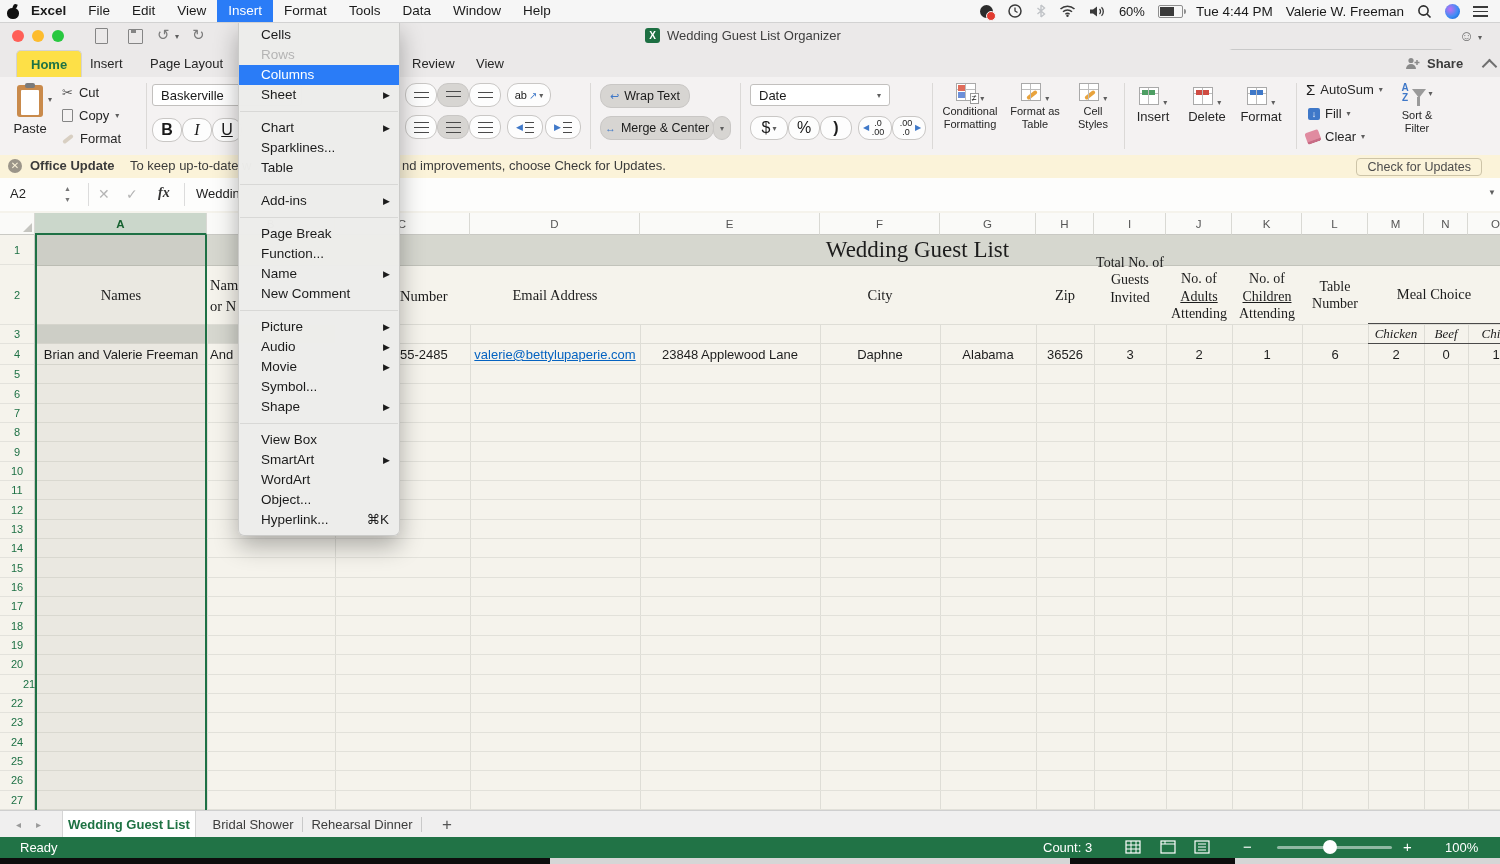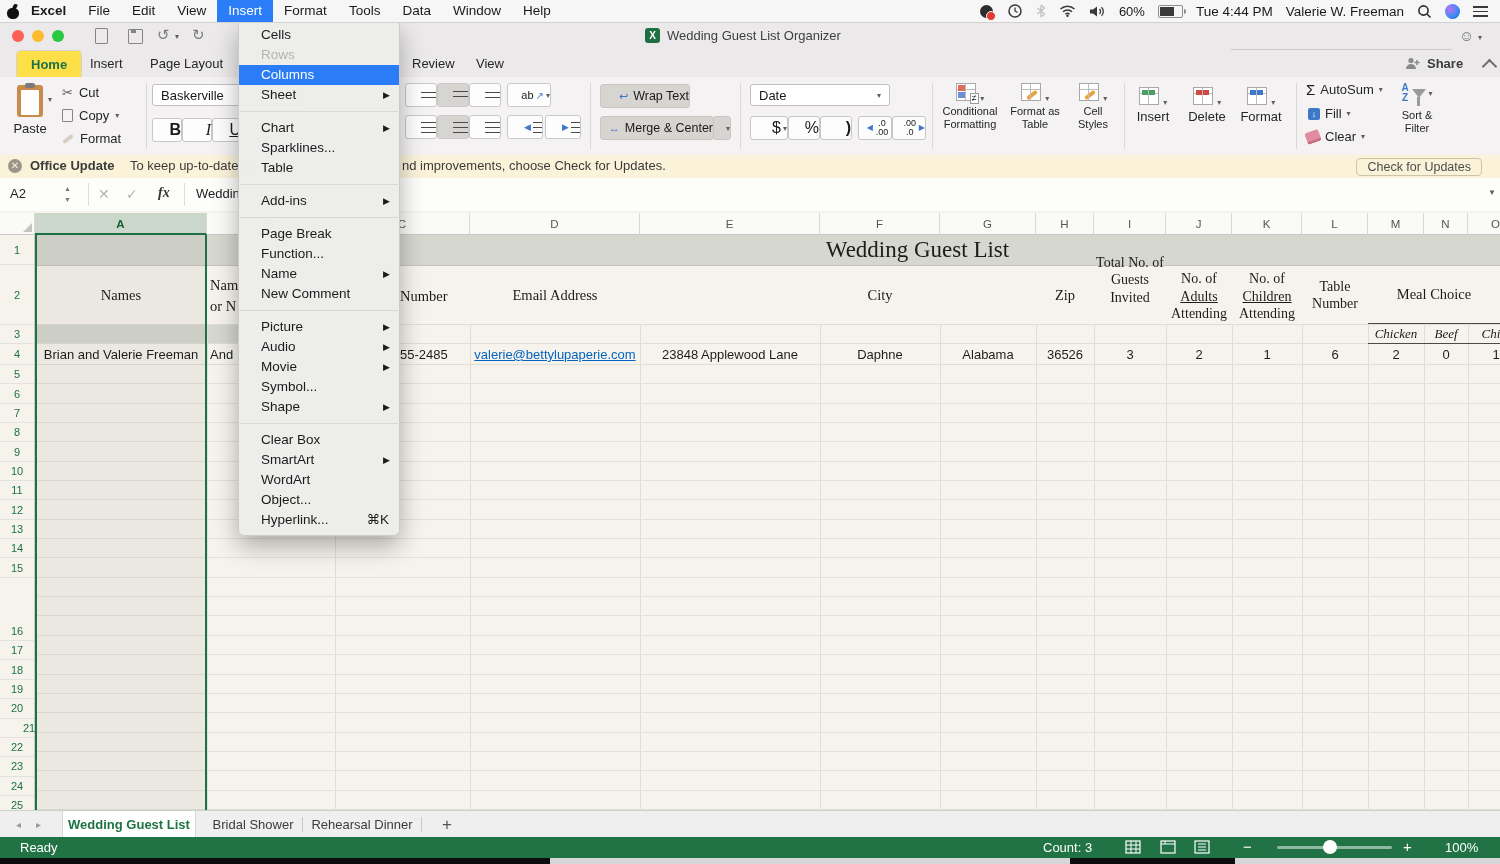--- a/index.html
+++ b/index.html
@@ -49,21 +49,21 @@
   #tabrow{left:0;top:50px;width:1500px;height:27px;background:#ebe9e9;}
   .rtab{position:absolute;top:0;height:27px;line-height:27px;font-size:13px;color:#262626;padding:0 14px;}
   .rtab.active{background:#fde047;border:1px solid #d5d3d2;border-bottom:none;border-radius:5px 5px 0 0;color:#1e7145;font-weight:bold;}
   .chevup{width:9px;height:9px;border-left:2px solid #6f6f6f;border-top:2px solid #6f6f6f;transform:rotate(45deg);}
 
   
   #ribbon{left:0;top:77px;width:1500px;height:78px;background:#f4f2f2;border-bottom:1px solid #c8c6c4;}
   .rdiv{position:absolute;top:6px;bottom:6px;width:1px;background:#dbd9d7;}
   .rlabel{font-size:13px;color:#262626;}
   .rlabel11{font-size:11px;color:#262626;line-height:1.15;text-align:center;}
-  .btn{position:absolute;border:1px solid #c9c7c5;background:#fdfdfd;border-radius:3px;display:flex;align-items:center;justify-content:flex-end;}
+  .btn{position:absolute;border:1px solid #c9c7c5;background:#fdfdfd;border-radius:11px;display:flex;align-items:center;justify-content:center;}
   .btn.pressed{background:#d7d5d2;}
   .combo{position:absolute;background:#fff;border:1px solid #c2c0be;border-radius:3px;display:flex;align-items:center;
          font-size:13px;padding:0 8px;height:22px;box-sizing:border-box;}
   .lines{width:15px;height:11px;background:repeating-linear-gradient(to bottom,#4a4a4a 0 1.3px,transparent 1.3px 4.8px);}
   .clipboard{width:26px;height:32px;background:#c98a4b;border-radius:3px;position:relative;}
   .clipboard:before{content:"";position:absolute;left:4px;top:5px;width:18px;height:25px;background:#fff;border-radius:1px;}
   .clipboard:after{content:"";position:absolute;left:8px;top:-2px;width:10px;height:5px;background:#7a7a7a;border-radius:2px;}
   .gridico{width:18px;height:16px;border:1px solid #a9a9a9;background:
            linear-gradient(#fff,#fff) ,#fff;position:relative;}
   .gridico:before{content:"";position:absolute;left:0;right:0;top:5px;height:1px;background:#bdbdbd;}
@@ -449,21 +449,21 @@
         <div class="rowhdr" style="height: 19.35px;">6</div>
         <div class="rowhdr" style="height: 19.35px;">7</div>
         <div class="rowhdr" style="height: 19.35px;">8</div>
         <div class="rowhdr" style="height: 19.35px;">9</div>
         <div class="rowhdr" style="height: 19.35px;">10</div>
         <div class="rowhdr" style="height: 19.35px;">11</div>
         <div class="rowhdr" style="height: 19.35px;">12</div>
         <div class="rowhdr" style="height: 19.35px;">13</div>
         <div class="rowhdr" style="height: 19.35px;">14</div>
         <div class="rowhdr" style="height: 19.35px;">15</div>
-        <div class="rowhdr" style="height: 19.35px; margin-top: 44px;">16</div>
+        <div class="rowhdr" style="height: 19.35px;">16</div>
         <div class="rowhdr" style="height: 19.35px;">17</div>
         <div class="rowhdr" style="height: 19.35px;">18</div>
         <div class="rowhdr" style="height: 19.35px;">19</div>
         <div class="rowhdr" style="height: 19.35px;">20</div>
         <div class="rowhdr" style="height: 19.35px; padding-left: 24px;">21</div>
         <div class="rowhdr" style="height: 19.35px;">22</div>
         <div class="rowhdr" style="height: 19.35px;">23</div>
         <div class="rowhdr" style="height: 19.35px;">24</div>
         <div class="rowhdr" style="height: 19.35px;">25</div>
         <div class="rowhdr" style="height: 19.35px;">26</div>
@@ -624,20 +624,20 @@
     <div class="mi"><span>Function...</span></div>
     <div class="mi"><span>Name</span><span class="sub">▶</span></div>
     <div class="mi"><span>New Comment</span></div>
     <div class="msep"></div>
     <div class="mi"><span>Picture</span><span class="sub">▶</span></div>
     <div class="mi"><span>Audio</span><span class="sub">▶</span></div>
     <div class="mi"><span>Movie</span><span class="sub">▶</span></div>
     <div class="mi"><span>Symbol...</span></div>
     <div class="mi"><span>Shape</span><span class="sub">▶</span></div>
     <div class="msep"></div>
-    <div class="mi"><span>Clear Box</span></div>
+    <div class="mi"><span>View Box</span></div>
     <div class="mi"><span>SmartArt</span><span class="sub">▶</span></div>
     <div class="mi"><span>WordArt</span></div>
     <div class="mi"><span>Object...</span></div>
     <div class="mi"><span>Hyperlink...</span><span class="short">⌘K</span></div>
   </div>
 
 </div>
 
 </body></html>

